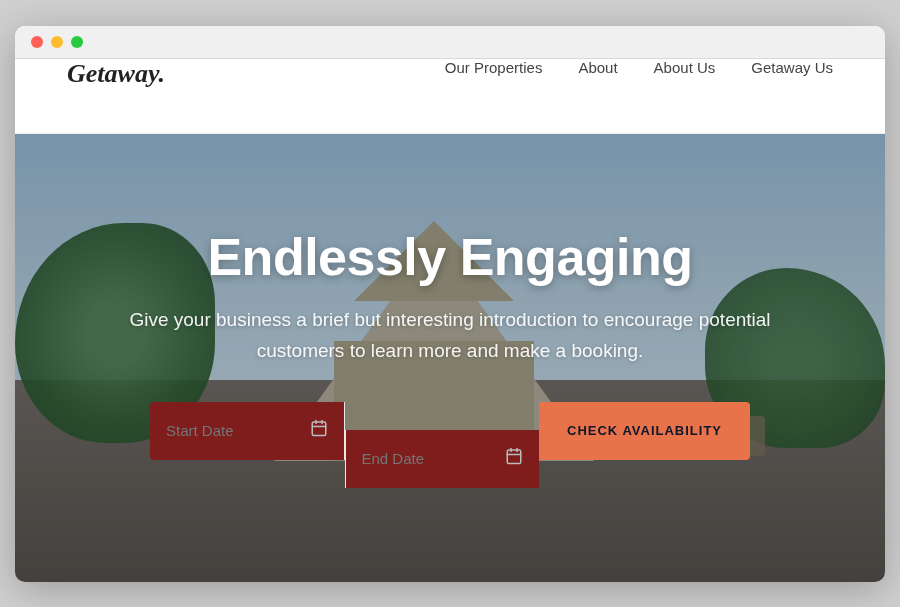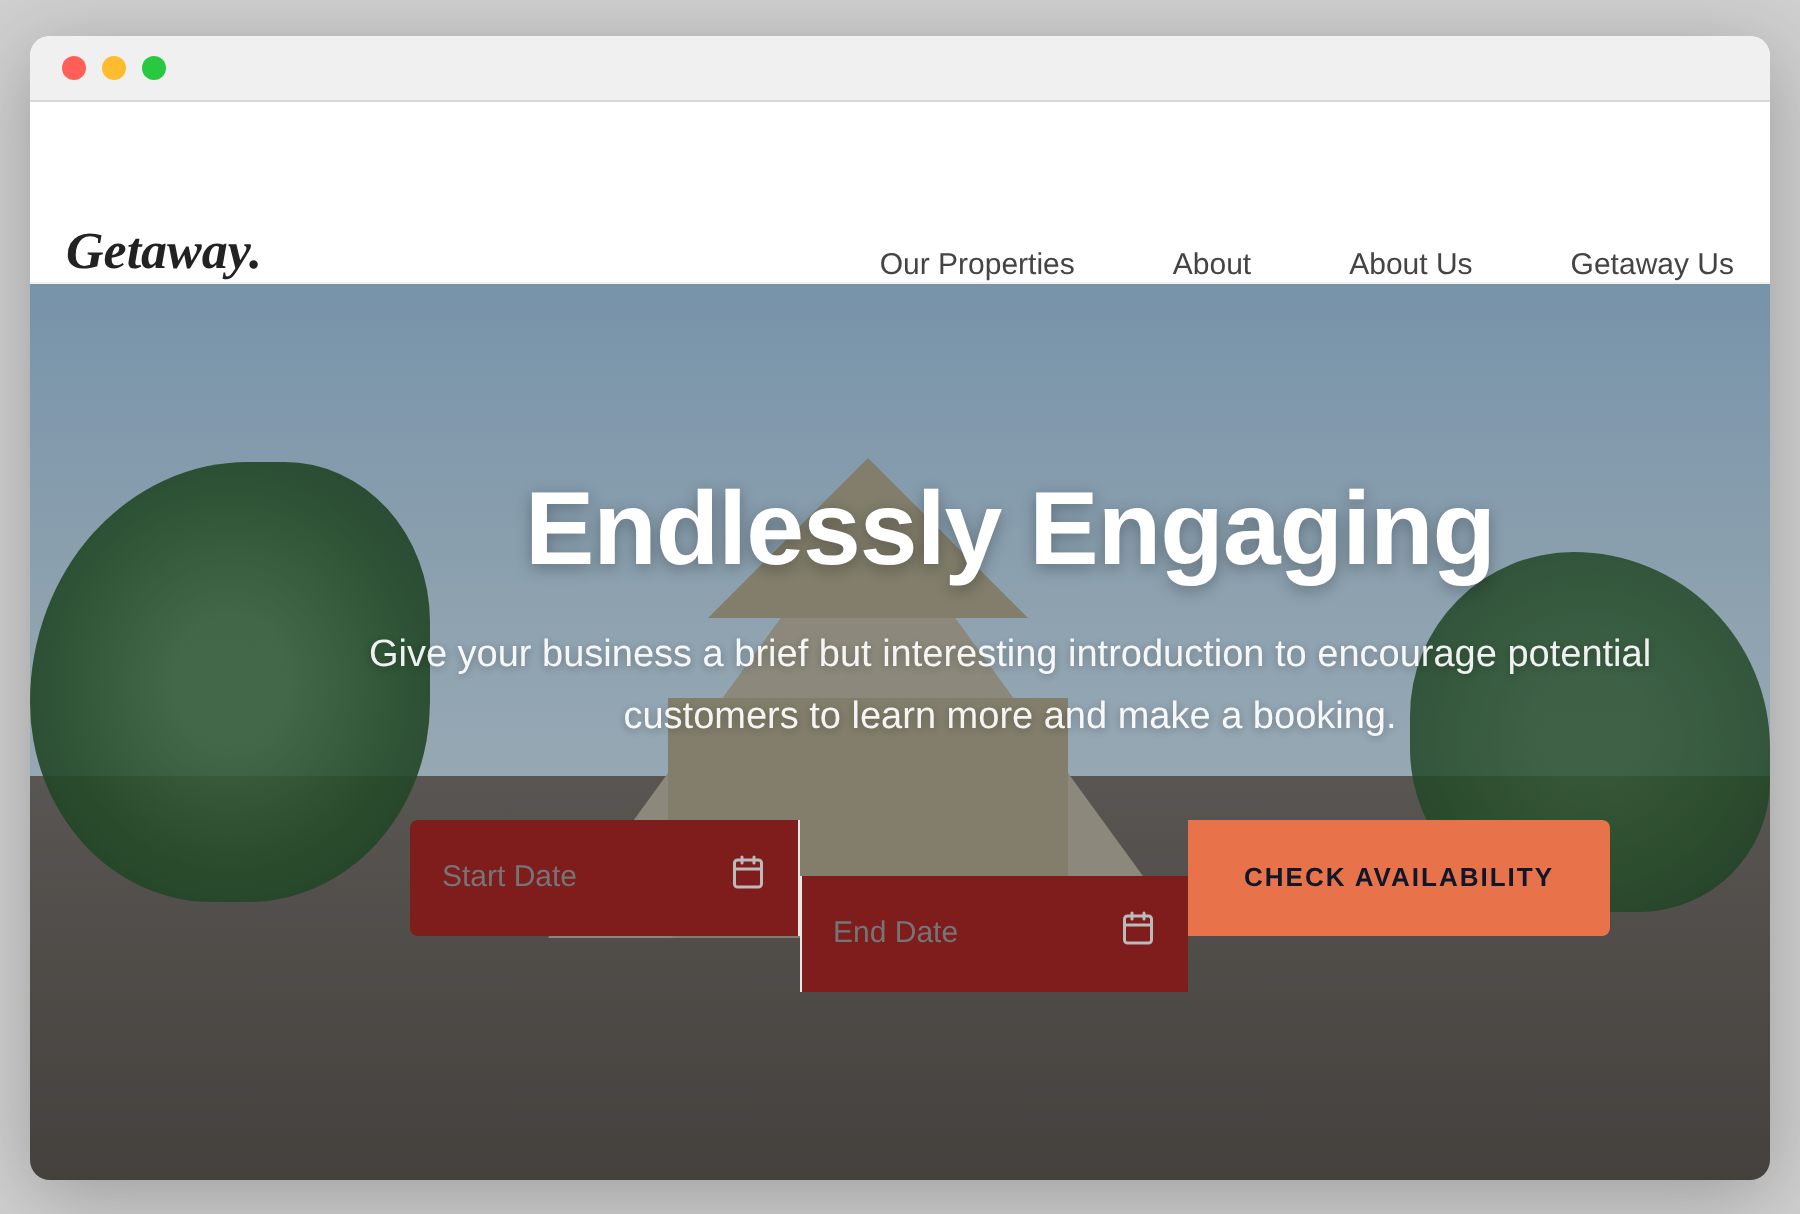--- a/index.html
+++ b/index.html
@@ -34,57 +34,57 @@
       width: 12px;
       height: 12px;
       border-radius: 50%;
       background: #ccc;
     }
 
     
     .site-header {
       background: #fff;
       display: flex;
-      align-items: flex-end;
+      align-items: flex-start;
       justify-content: space-between;
-      padding: 0 18px;
-      height: 91px;
+      padding: 0 52px;
+      height: 75px;
       border-bottom: 1px solid #f0f0f0;
     }
 
     .site-logo {
       font-family: Georgia, 'Times New Roman', serif;
       font-style: italic;
       font-size: 26px;
       color: #222;
       font-weight: 700;
     }
 
     .site-nav {
       display: flex;
-      gap: 49px;
+      gap: 36px;
       align-items: center;
     }
 
     .nav-link {
       font-size: 15px;
       color: #444;
       text-decoration: none;
       cursor: pointer;
       white-space: nowrap;
     }
 
     
     .hero {
       position: relative;
       height: 448px;
       overflow: hidden;
       display: flex;
       align-items: center;
-      justify-content: flex-end;
+      justify-content: center;
     }
 
     
     .hero-scene {
       position: absolute;
       inset: 0;
       overflow: hidden;
     }
 
     

